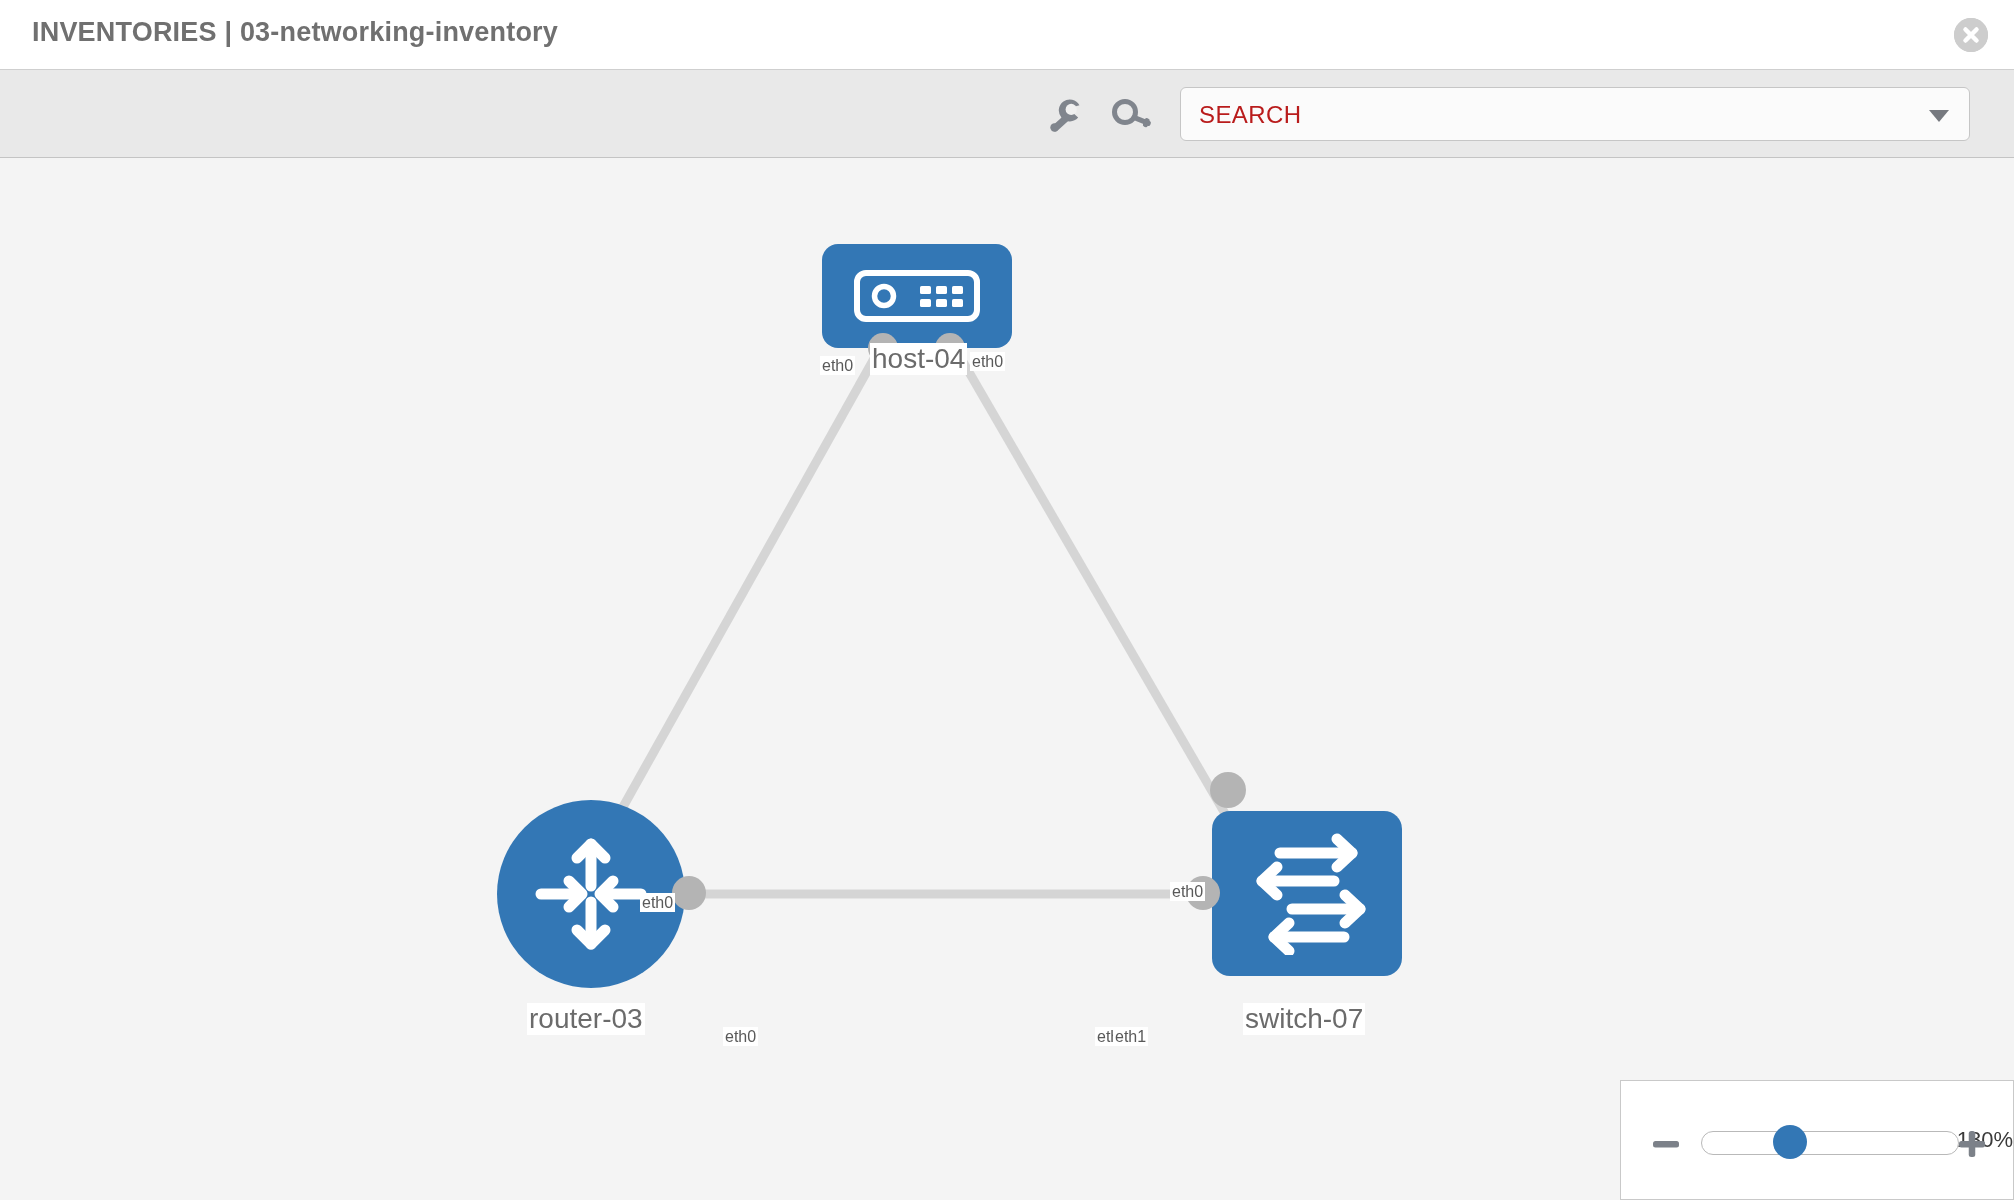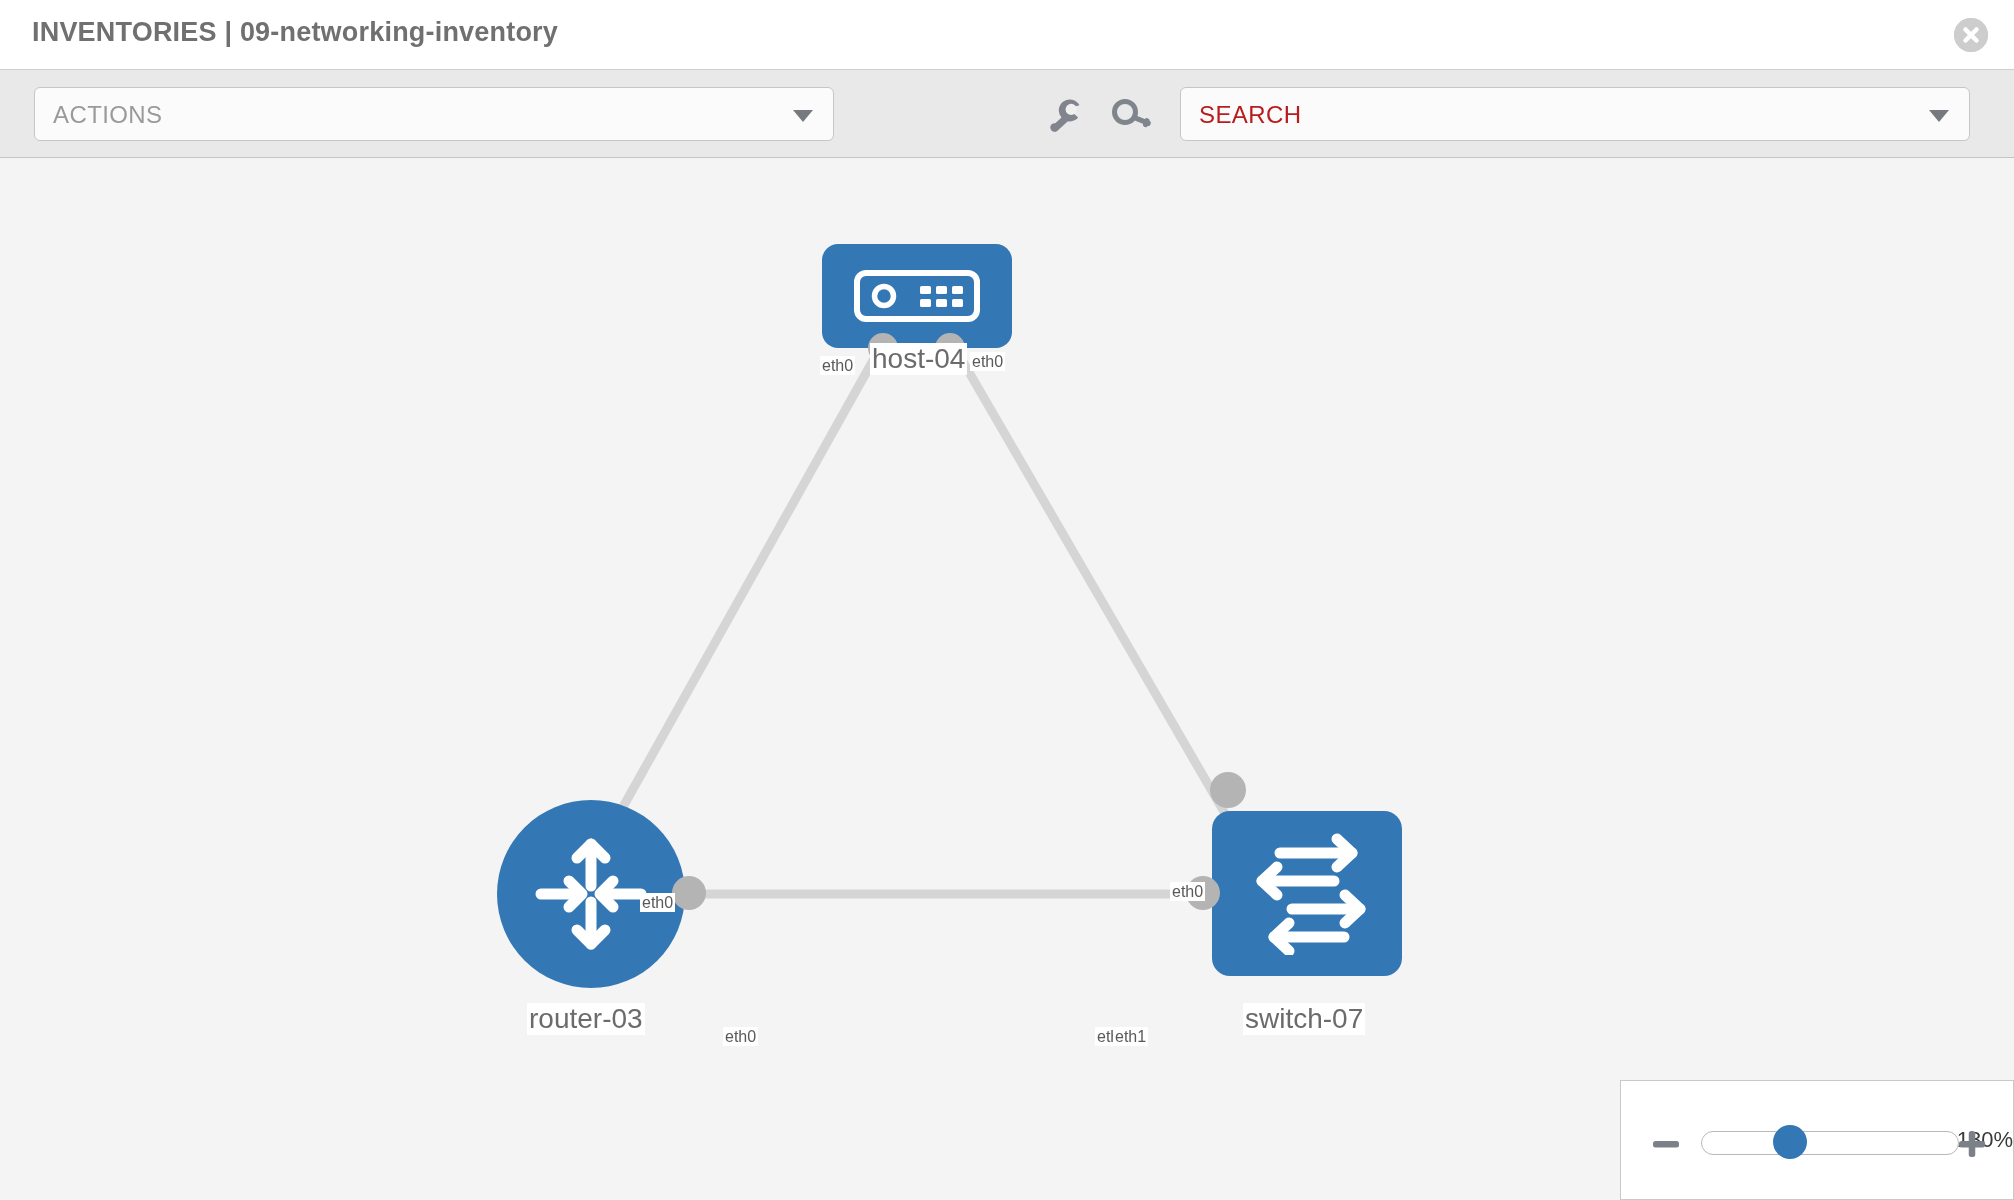--- a/index.html
+++ b/index.html
@@ -240,35 +240,31 @@
     background: #3377b5;
     cursor: grab;
   }
 </style>
 </head>
 <body>
 
 <div id="app">
 
   <div class="header">
-    <div class="header-title">INVENTORIES | 09-networking-inventory</div>
+    <div class="header-title">INVENTORIES | 03-networking-inventory</div>
     <div class="close-btn">
       <svg width="34" height="34" viewBox="0 0 34 34">
         <circle cx="17" cy="17" r="17" fill="#cdcdcd"></circle>
         <path d="M11.5 11.5 L22.5 22.5 M22.5 11.5 L11.5 22.5" stroke="#ffffff" stroke-width="4.5" stroke-linecap="round"></path>
       </svg>
     </div>
   </div>
 
   <div class="toolbar">
 
-    <div class="actions-select">
-      <span class="actions-label">ACTIONS</span>
-      <span class="caret"></span>
-    </div>
 
     <div class="tool-icon wrench">
       <svg width="44" height="40" viewBox="0 0 44 40">
         <path d="M33.5 6.5 a11 11 0 1 0 2.6 12.2 l-6.6 -3.0 -2.2 -5.1 z" fill="#80858d" transform="rotate(18 26 14)"></path>
         <rect x="6" y="24" width="20" height="7" rx="3.3" fill="#80858d" transform="rotate(-42 16 27)"></rect>
         <circle cx="10.5" cy="31.5" r="4.2" fill="#80858d"></circle>
         <circle cx="27.2" cy="13.4" r="5.6" fill="#f0f0f0"></circle>
       </svg>
     </div>
 

